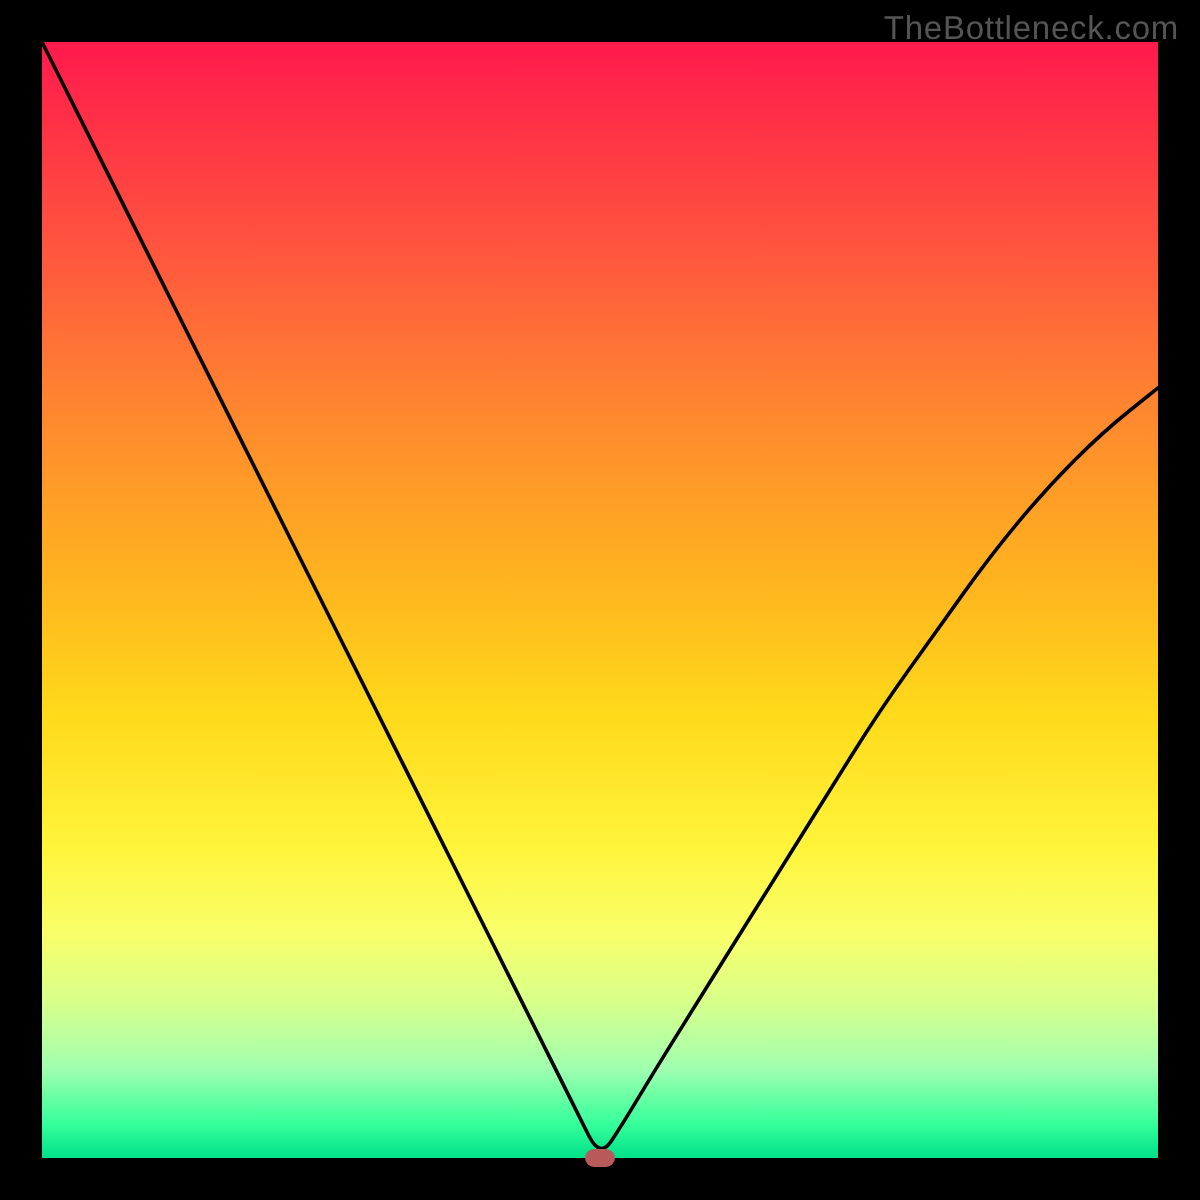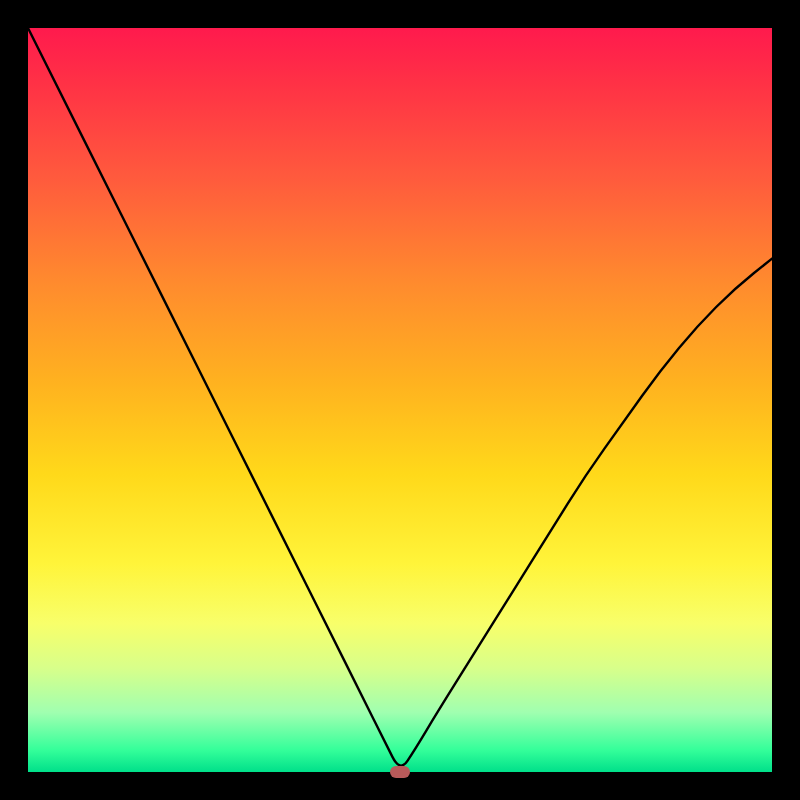--- a/index.html
+++ b/index.html
@@ -71,20 +71,21 @@
     height: 12px;
     background: #b85a5a;
     border-radius: 6px;
     transform: translate(-50%, -50%);
   }
 </style>
 </head>
 <body>
 
 <div class="frame">
+  <div class="watermark">TheBottleneck.com</div>
 
   <div class="plot">
     <svg class="curve" viewBox="0 0 744 744" preserveAspectRatio="none">
       <path d="M 0 0 Q 37.2 74.39999999999998 55.800000000000004 111.59999999999997 Q 74.4 148.79999999999995 93 186 Q 111.6 223.20000000000005 130.2 260.40000000000003 Q 148.8 297.6 167.4 334.8 Q 186 372 204.6 409.2 Q 223.2 446.4 241.79999999999998 483.59999999999997 Q 260.4 520.8 279 558 Q 297.6 595.2 316.20000000000005 632.4000000000001 Q 334.8 669.6 345.96000000000004 691.9200000000001 Q 357.12 714.24 364.56 729.12 Q 372 744 379.44 732.8399999999999 Q 386.88 721.68 398.04 703.0799999999999 Q 409.20000000000005 684.48 427.8 654.72 Q 446.4 624.96 465 595.2 Q 483.6 565.44 502.2 535.6800000000001 Q 520.8 505.91999999999996 539.4 476.15999999999997 Q 558 446.4 576.6 420.36 Q 595.2 394.32 613.8 368.28 Q 632.4 342.23999999999995 651 319.91999999999996 Q 669.6 297.6 688.2 279 Q 706.8 260.4 725.4 245.51999999999998 T 744 230.64"></path>
     </svg>
     <div class="marker" style="left: 372px; top: 744px; background: rgb(184, 90, 90);"></div>
   </div>
 </div>
 
 </body></html>

